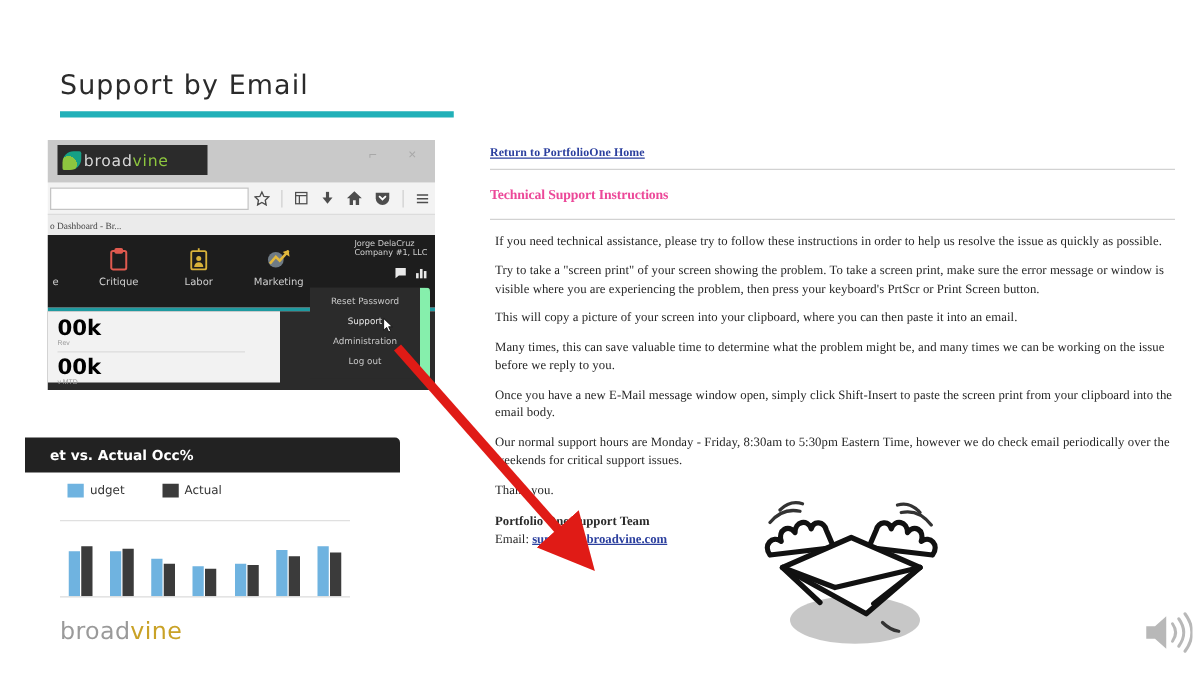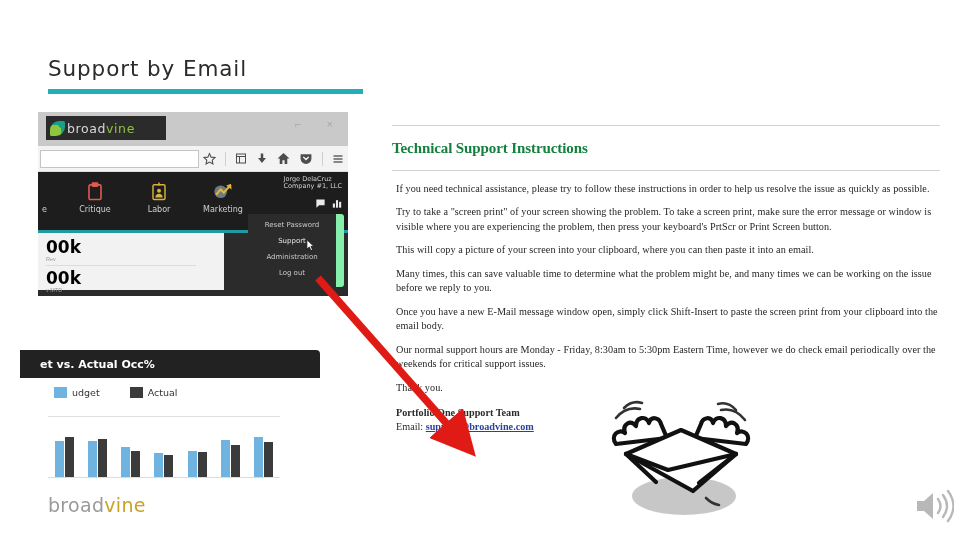--- a/index.html
+++ b/index.html
@@ -127,21 +127,21 @@
   #doc {
     position: absolute; left: 392px; top: 118px; width: 548px; height: 340px;
     font-family: "Liberation Serif", serif; color: #2a2a2a;
   }
   .doc-link {
     font-size: 9.5px; color: #2b3f9e; text-decoration: underline;
     font-weight: bold; letter-spacing: .1px;
   }
   .doc-rule { height: 1px; background: #d2d2d2; margin: 7px 0 0 0; }
   .doc-h1 {
-    font-size: 15px; font-weight: bold; color: #15803d;
+    font-size: 11px; font-weight: bold; color: #ec4899;
     margin: 14px 0 13px 0; letter-spacing: -.1px;
   }
   .doc-p {
     font-size: 10.2px; line-height: 1.42; margin: 0 0 9px 4px;
     color: #262626; letter-spacing: .05px;
   }
   .doc-sig { font-size: 10.2px; line-height: 1.4; margin-left: 4px; font-weight: bold; }
   .doc-mail { font-size: 10.2px; margin-left: 4px; }
   .doc-mail a { color: #2b3f9e; text-decoration: underline; font-weight: bold; }
 
@@ -207,20 +207,21 @@
         <span>
           <svg width="12" height="12" viewBox="0 0 24 24" stroke="#4d4d4d" stroke-width="2.6">
               <line x1="3" y1="6" x2="21" y2="6"></line>
               <line x1="3" y1="12" x2="21" y2="12"></line>
               <line x1="3" y1="18" x2="21" y2="18"></line>
             </svg>
         </span>
       </div>
     </div>
 
+    <div class="b-tabstrip">o Dashboard - Br...</div>
 
     <div class="app-nav">
       <div class="nav-items">
         <div class="nav-cut">
           <div class="nav-ico"></div>
           <div class="nav-lbl">e</div>
         </div>
         <div class="nav-item">
           <div class="nav-ico">
             <svg width="16" height="19" viewBox="0 0 24 28" fill="none" stroke="#e05a4f" stroke-width="2.4">
@@ -344,20 +345,21 @@
         </div>
       <div class="ch-baseline"></div>
     </div>
   </div>
 
   <div id="foot-logo">
     <span>broad</span><i>vine</i>
   </div>
 
   <div id="doc">
+    <div class="doc-link">Return to PortfolioOne Home</div>
     <div class="doc-rule"></div>
     <div class="doc-h1">Technical Support Instructions</div>
     <div class="doc-rule" style="margin-bottom:11px"></div>
     <p class="doc-p">If you need technical assistance, please try to follow these instructions in order to help us resolve the issue as quickly as possible.</p>
     <p class="doc-p">Try to take a "screen print" of your screen showing the problem. To take a screen print, make sure the error message or window is visible where you are experiencing the problem, then press your keyboard's PrtScr or Print Screen button.</p>
     <p class="doc-p">This will copy a picture of your screen into your clipboard, where you can then paste it into an email.</p>
     <p class="doc-p">Many times, this can save valuable time to determine what the problem might be, and many times we can be working on the issue before we reply to you.</p>
     <p class="doc-p">Once you have a new E-Mail message window open, simply click Shift-Insert to paste the screen print from your clipboard into the email body.</p>
     <p class="doc-p">Our normal support hours are Monday - Friday, 8:30am to 5:30pm Eastern Time, however we do check email periodically over the weekends for critical support issues.</p>
     <p class="doc-p" style="margin-bottom:11px">Thank you.</p>

